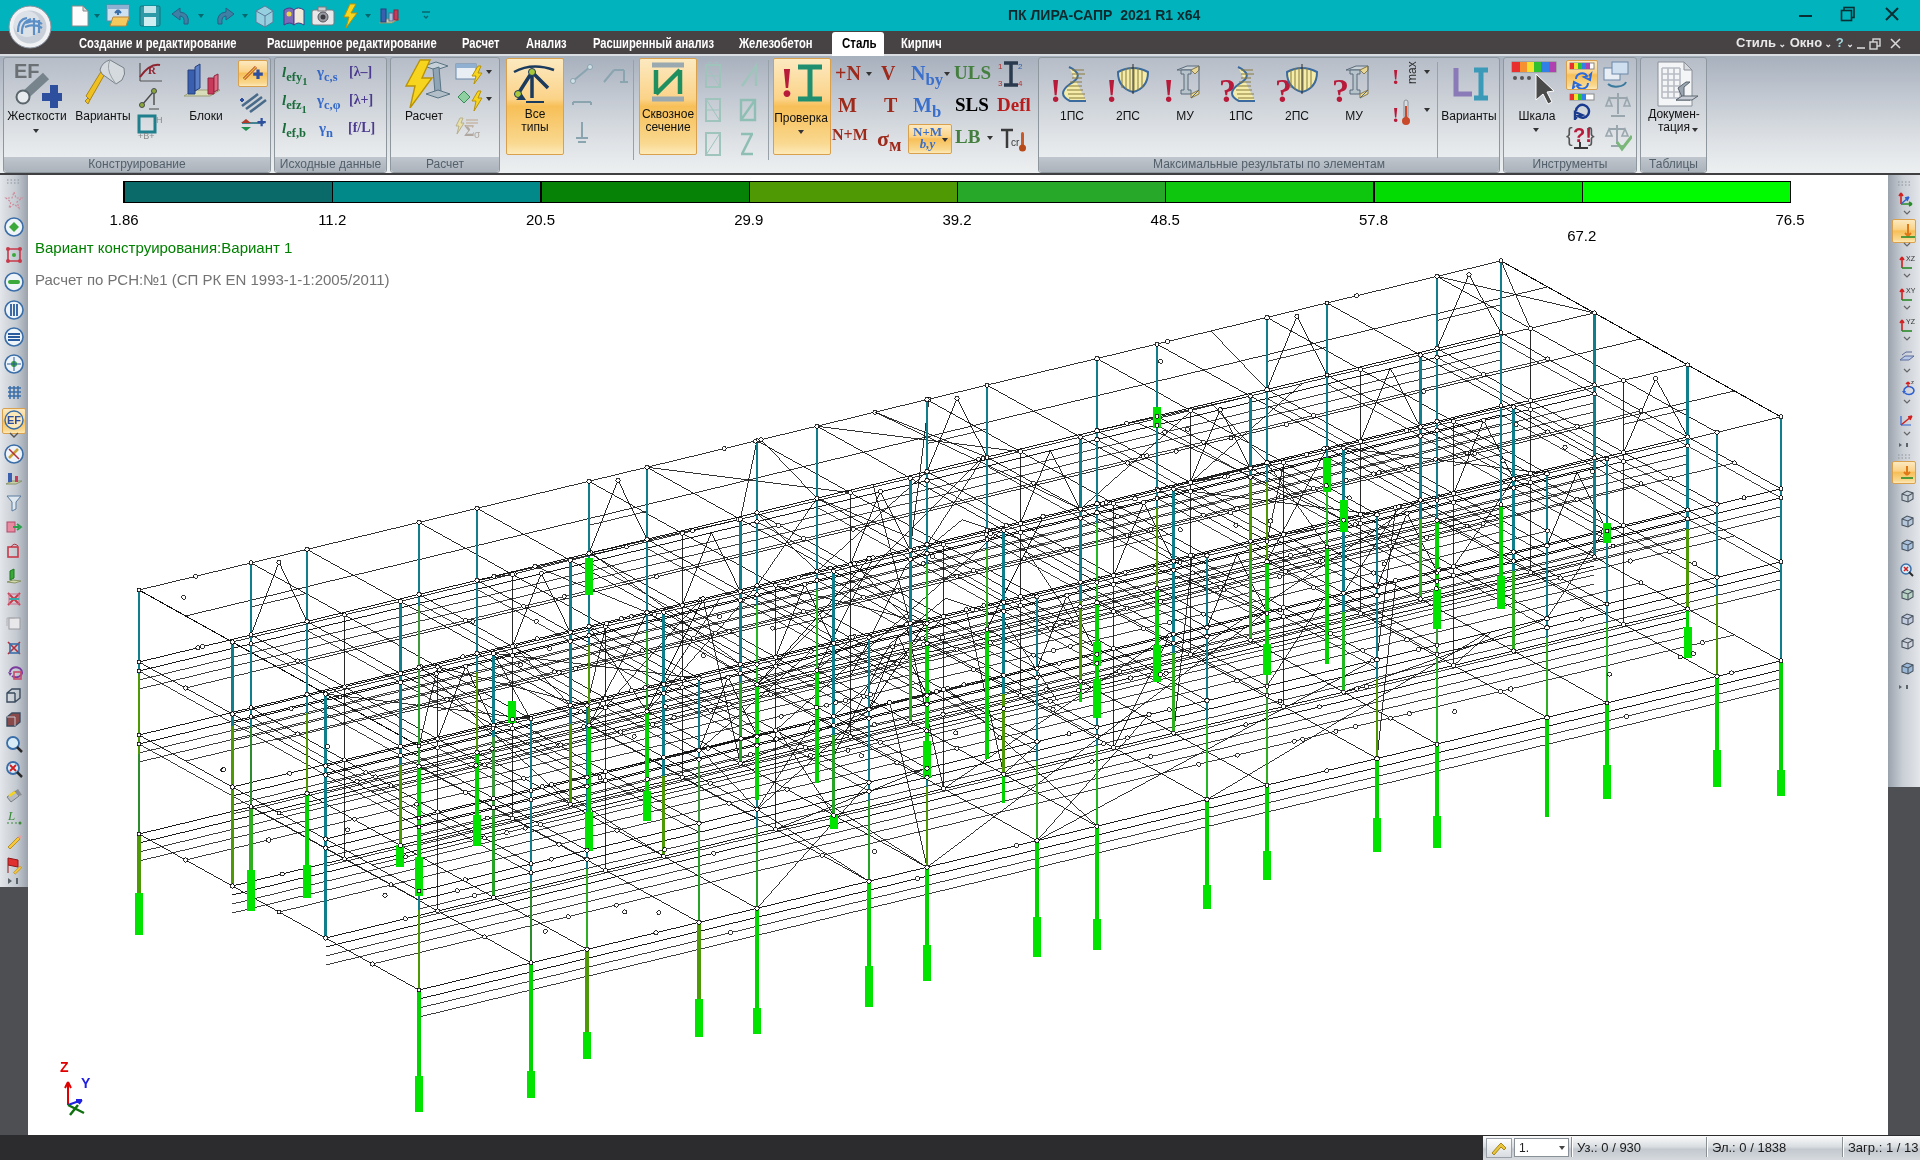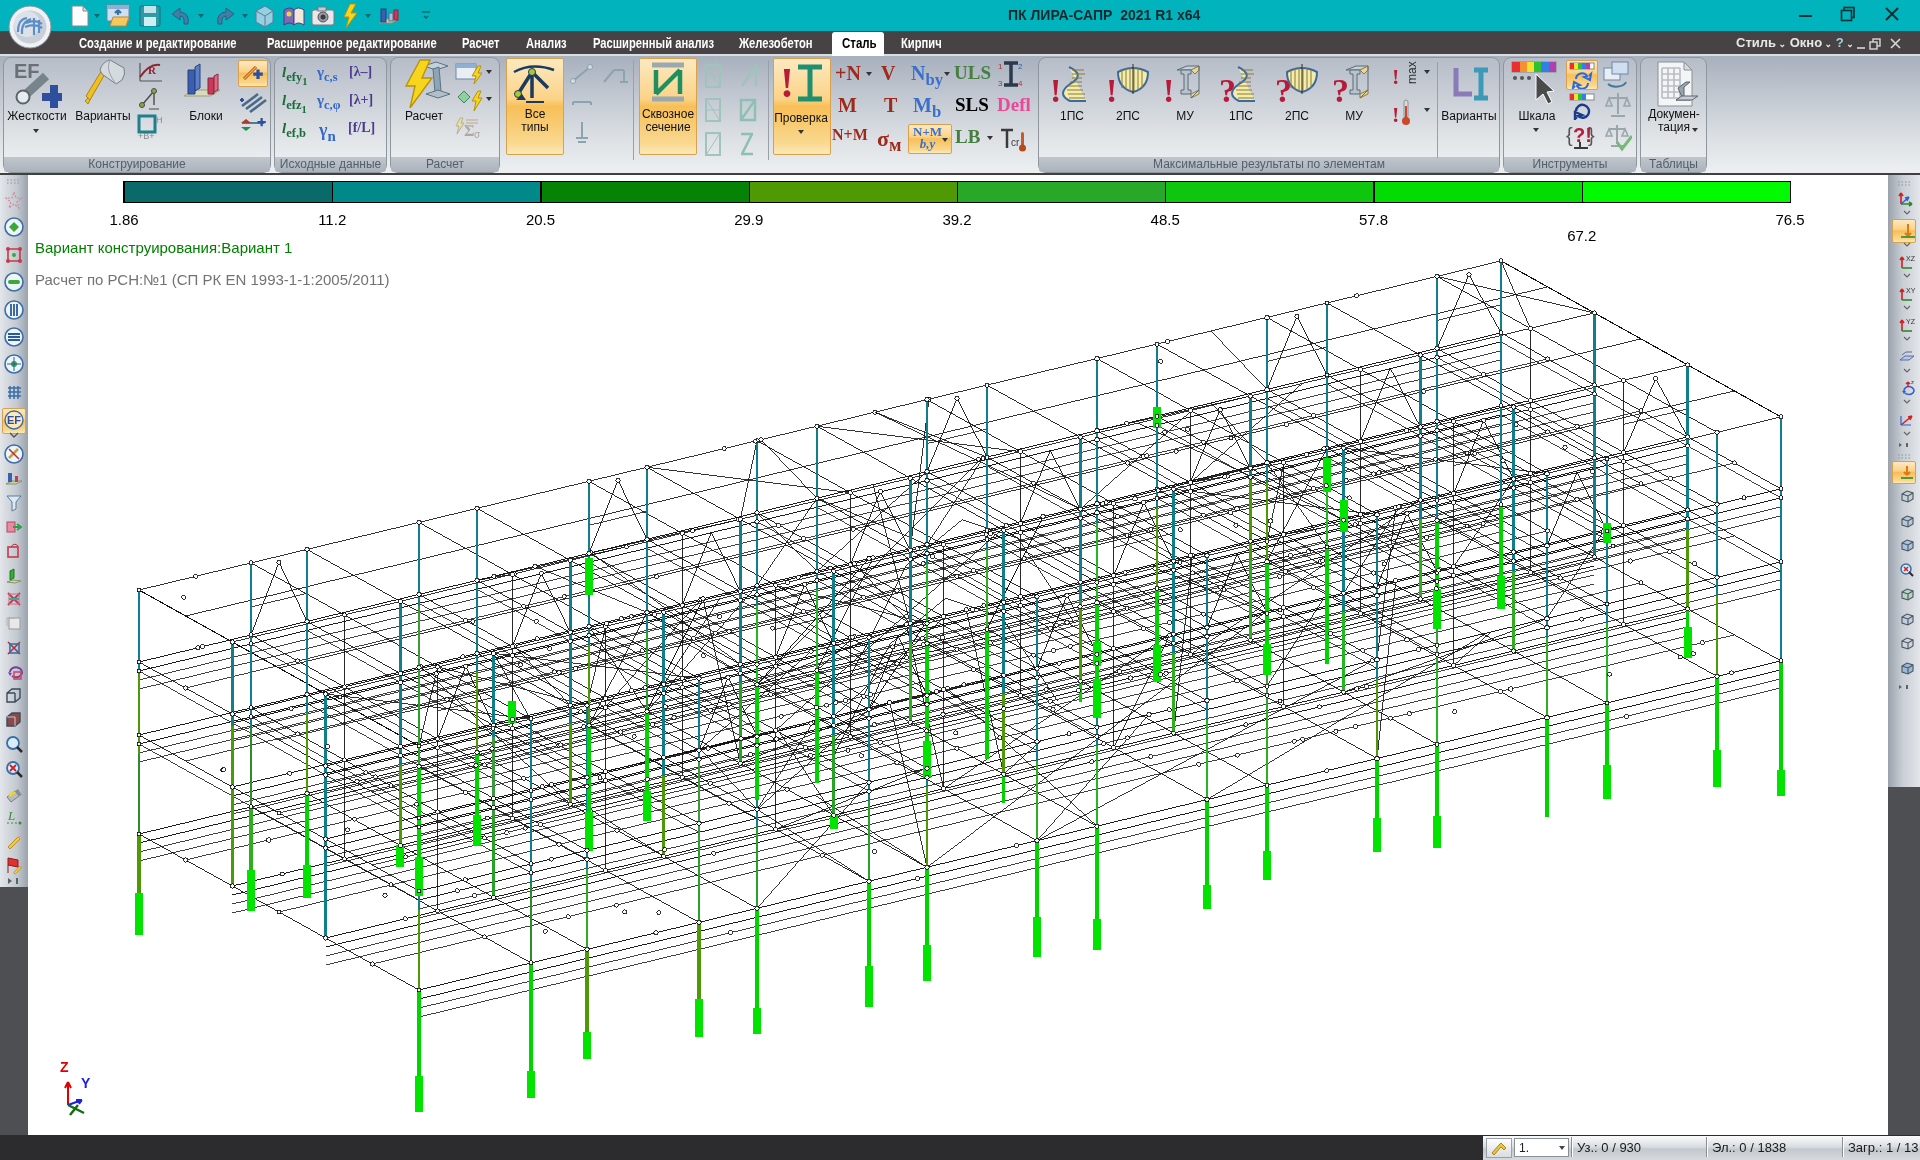--- a/index.html
+++ b/index.html
@@ -24,21 +24,21 @@
 #rightbar{position:absolute;left:1888px;top:175px;width:32px;height:612px;
  background:linear-gradient(90deg,#9aa2ac,#c9ced5 45%,#e3e6ea)}
 #rightbar-d{position:absolute;left:1888px;top:787px;width:32px;height:348px;
  background:#4e4f52}
 #statusbar{position:absolute;left:0;top:1135px;width:1920px;height:25px;
  background:#2c2c2e}
 #statusbar-r{position:absolute;left:1483px;top:1136px;width:437px;height:24px;
  background:linear-gradient(#fbfbfc,#d9dde1 45%,#c2c8ce 55%,#d6dadf);
  color:#1a1a1a;font-size:13px}
 .grp{position:absolute;top:1px;height:116px;border:1px solid #8f979e;
- border-radius:8px;background:linear-gradient(#b6bdc8,#c8cdd5 30%,
+ border-radius:3px;background:linear-gradient(#b6bdc8,#c8cdd5 30%,
  #e0e4e7 70%,#f2f4f5)}
 .grp .cap{position:absolute;left:0;bottom:0;width:100%;height:15px;
  font-size:12px;color:#53606b;text-align:center;line-height:15px;
  background:linear-gradient(#c0c6cd,#aab2bb);border-radius:0 0 3px 3px;
  white-space:nowrap}
 .biglab{position:absolute;font-size:12px;color:#111;text-align:center;
  line-height:13px;white-space:nowrap}
 .orangebtn{position:absolute;border:1px solid #d9a14e;border-radius:2px;
  background:linear-gradient(#fce9c0,#fbd388 42%,#f7bf57 50%,#f9d88f 88%,
  #fde9b8)}
@@ -216,21 +216,21 @@
     <path d="M8 12 l5 4 l-10 0 z" fill="#1f8f4f" transform="rotate(180 8 14)"></path>
     <path d="M18 6 h4 v-4 h3 v4 h4 v3 h-4 v4 h-3 v-4 h-4 z" fill="#2d4f9e" transform="scale(0.75) translate(8,2)"></path>
   </svg>
 <div class="ltr" style="left:282px;top:64px;font-size:15px;color:#1a6b3a"><i>l</i><sub>efy<sub>1</sub></sub></div>
 <div class="ltr" style="left:317px;top:64px;font-size:15px;color:#3468c8">γ<sub>c,s</sub></div>
 <div class="ltr" style="left:349px;top:64px;font-size:14px;color:#4b3a8e">[λ–]</div>
 <div class="ltr" style="left:282px;top:92px;font-size:15px;color:#1a6b3a"><i>l</i><sub>efz<sub>1</sub></sub></div>
 <div class="ltr" style="left:317px;top:92px;font-size:15px;color:#3468c8">γ<sub>c,φ</sub></div>
 <div class="ltr" style="left:349px;top:92px;font-size:14px;color:#4b3a8e">[λ+]</div>
 <div class="ltr" style="left:282px;top:120px;font-size:15px;color:#1a6b3a"><i>l</i><sub>ef,b</sub></div>
-<div class="ltr" style="left:319px;top:120px;font-size:18px;color:#3468c8">γ<sub>n</sub></div>
+<div class="ltr" style="left:319px;top:120px;font-size:15px;color:#3468c8">γ<sub>n</sub></div>
 <div class="ltr" style="left:348px;top:120px;font-size:14px;color:#4b3a8e">[f/L]</div>
 <svg class="ic" style="left:398px;top:58px" width="52" height="50" viewBox="0 0 52 50">
     <path d="M26 8 L38 4 L50 8 L38 12 Z" fill="#c6d0d8" stroke="#5a7484"></path>
     <path d="M35 11 L41 9 L43 33 L37 35 Z" fill="#8fa4b4" stroke="#5a7484"></path>
     <path d="M28 36 L40 32 L52 36 L40 40 Z" fill="#b2bec8" stroke="#5a7484"></path>
     <path d="M22 2 L8 28 L17 28 L12 50 L34 20 L24 20 L32 2 Z" fill="#f7d41e" stroke="#b8930a" stroke-width="1.4"></path>
   </svg>
 <div class="biglab" style="left:379px;top:110px;width:90px">Расчет</div>
 <svg class="ic" style="left:454px;top:60px" width="34" height="26" viewBox="0 0 34 26">
     <rect x="2" y="4" width="20" height="15" fill="#e8eef4" stroke="#6b87a8"></rect>
@@ -327,21 +327,21 @@
 <div class="orangebtn" style="left:908px;top:124px;width:44px;height:30px"></div>
 <div class="ltr" style="left:913px;top:126px;font-size:13px;color:#3a70cc;line-height:12px">N+M<br><i>b,y</i></div>
 <div class="dd" style="left:942px;top:138px;border-top-color:#333"></div>
 <svg class="ic" style="left:998px;top:60px" width="26" height="28" viewBox="0 0 26 28">
     <path d="M6 3 h14 M6 25 h14 M13 3 v22" stroke="#2a3a4e" stroke-width="3.5"></path>
     <text x="0" y="9" font-size="8" fill="#b03030">1</text>
     <text x="20" y="9" font-size="8" fill="#3060b0">2</text>
     <text x="0" y="26" font-size="8" fill="#b03030">3</text>
     <text x="20" y="26" font-size="8" fill="#b03030">4</text>
   </svg>
-<div class="ltr" style="left:997px;top:94px;font-size:19px;color:#ec4899">Defl</div>
+<div class="ltr" style="left:997px;top:94px;font-size:19px;color:#b91c1c">Defl</div>
 <svg class="ic" style="left:997px;top:124px" width="30" height="30" viewBox="0 0 30 30">
     <path d="M4 6 h12 M10 6 v18" stroke="#3a3a3a" stroke-width="2.5"></path>
     <text x="14" y="22" font-size="10" fill="#3a3a3a">cr</text>
     <rect x="24" y="8" width="3" height="14" rx="1.5" fill="#c85a2a"></rect>
     <circle cx="25.5" cy="24" r="3.5" fill="#b84a1a"></circle>
   </svg>
 <svg class="ic" style="left:1050px;top:62px" width="44" height="44" viewBox="0 0 44 44">
     <text x="0" y="40" font-size="34" font-weight="bold" fill="#b81a3a" font-family="Liberation Serif">!</text>
     <path d="M16 4 L16 40 L38 40 L38 4 Z" fill="none"></path>
     <path d="M18 4 Q34 12 18 22 Q4 32 18 40 L18 40 L38 40 L18 4" fill="none"></path>

